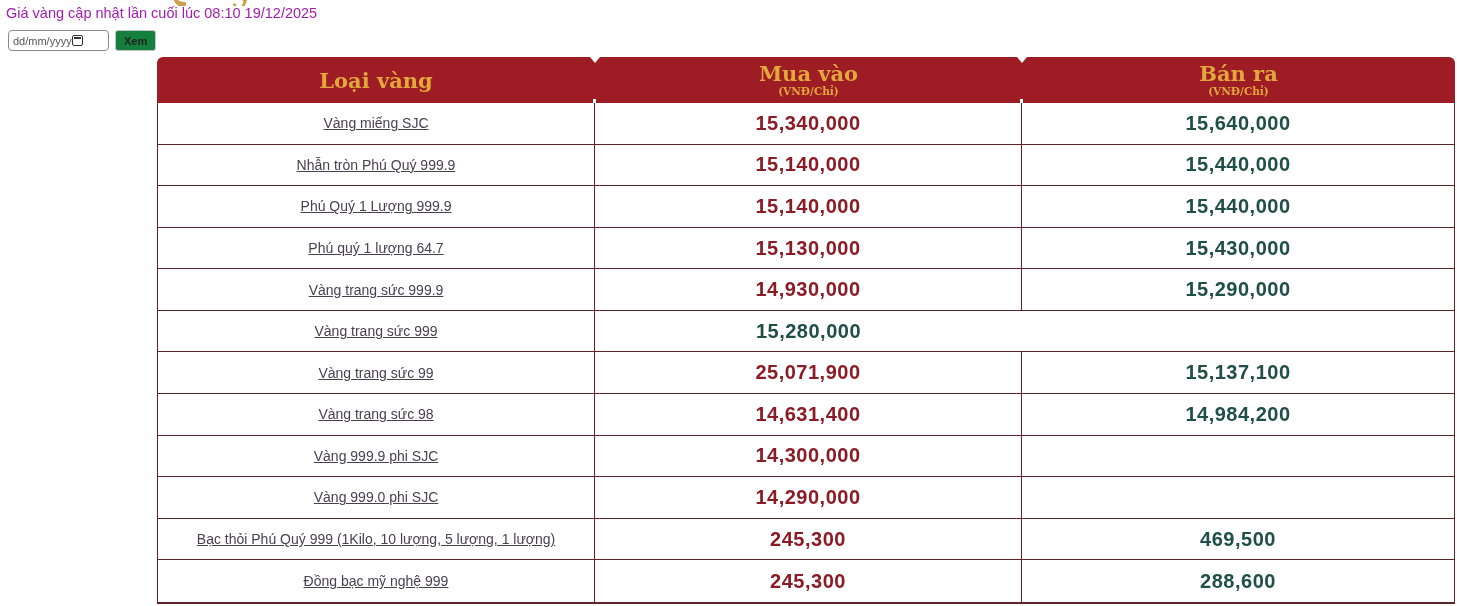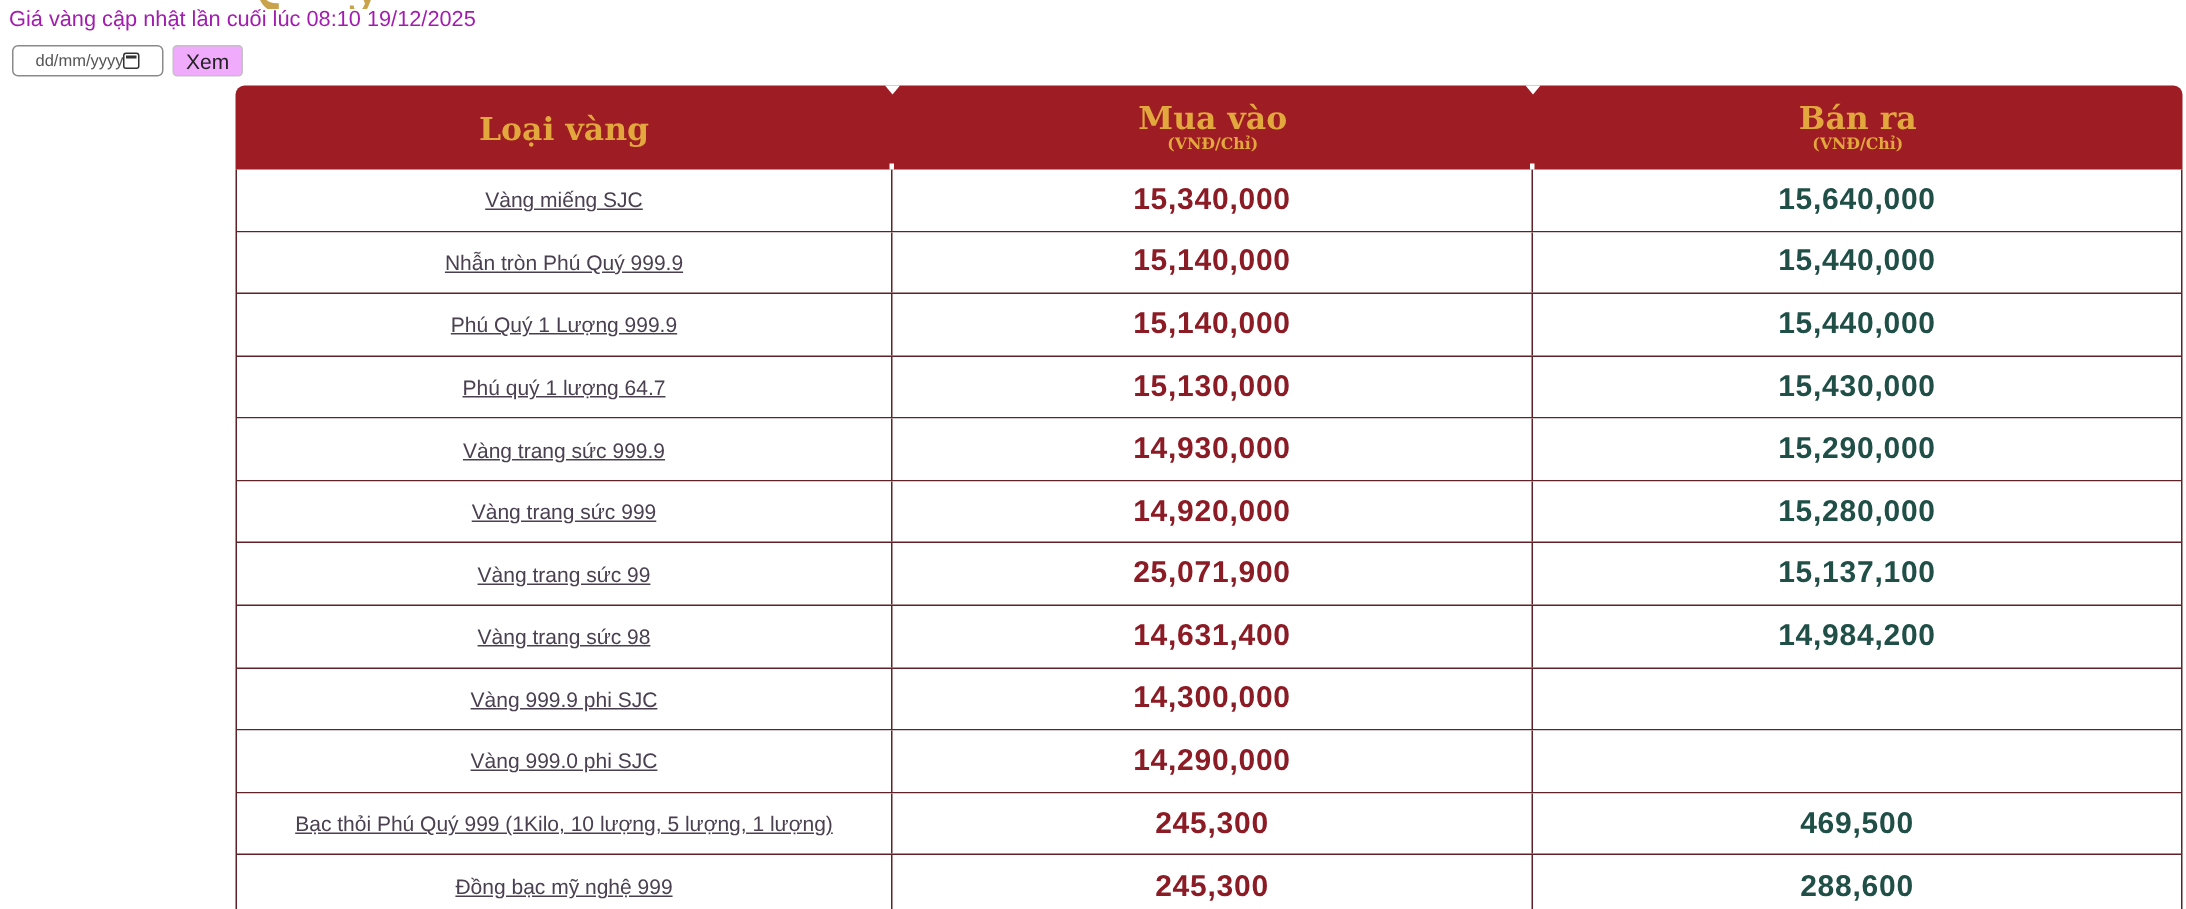--- a/index.html
+++ b/index.html
@@ -10,29 +10,29 @@
   
   .logo-clip { position:absolute; left:28px; top:0; width:250px; height:6px; overflow:hidden; }
   .logo-clip .logo-text { display:block; margin-top:-44px; font-family:"DejaVu Serif", serif;
       font-weight:bold; font-size:46px; color:#c9a24b; letter-spacing:2px; white-space:nowrap; }
 
   .update-line { position:absolute; left:6px; top:5px; font-size:14.5px; color:#a21caf; }
 
   .controls { position:absolute; left:8px; top:30px; display:flex; align-items:center; gap:6px; }
   .date-input { width:101px; height:21px; border:1px solid #8a8a8a; border-radius:4px;
       font-size:11px; color:#555; padding:0 4px; display:flex; align-items:center;
-      justify-content:center; background:#fff; cursor:text; }
+      justify-content:flex-start; background:#fff; cursor:text; }
   .cal-icon { width:11px; height:11px; border:1.4px solid #333; border-radius:2px; position:relative; }
   .cal-icon::before { content:""; position:absolute; left:1px; right:1px; top:1px; height:2px; background:#333; }
-  .btn-xem { height:21px; padding:0 8px; background:#f0abfc; border:1px solid #c2c2c2;
-      border-radius:3px; font-size:14px; font-weight:normal; color:#222; cursor:pointer; }
+  .btn-xem { height:21px; padding:0 8px; background:#15803d; border:1px solid #c2c2c2;
+      border-radius:3px; font-size:11px; font-weight:bold; color:#222; cursor:pointer; }
 
   
   .gold-table { position:absolute; left:157px; top:57px; width:1298px; }
-  .thead { display:grid; grid-template-columns:438px 427px 433px; height:56px;
+  .thead { display:grid; grid-template-columns:438px 427px 433px; height:46px;
       background:var(--header-bg); border-radius:6px 6px 0 0; position:relative; }
   .th { display:flex; flex-direction:column; align-items:center; justify-content:center;
       color:var(--header-text); font-family:"DejaVu Serif", serif; line-height:1; }
   .th .t-main { font-size:21px; font-weight:bold; }
   .th .t-unit { font-size:10.5px; font-weight:bold; margin-top:2px; }
   .notch-top { position:absolute; top:0; width:0; height:0;
       border-left:5px solid transparent; border-right:5px solid transparent;
       border-top:6px solid #ffffff; }
   .notch-bottom { position:absolute; bottom:0; width:3px; height:4px; background:#ffffff; }
   .n1 { left:433px; } .n2 { left:860px; }
@@ -106,21 +106,20 @@
         <div class="cell buy">15,130,000</div>
         <div class="cell sell">15,430,000</div>
       </div>
       <div class="trow">
         <div class="cell label">Vàng trang sức 999.9</div>
         <div class="cell buy">14,930,000</div>
         <div class="cell sell">15,290,000</div>
       </div>
       <div class="trow">
         <div class="cell label">Vàng trang sức 999</div>
-        <div class="cell buy">14,920,000</div>
         <div class="cell sell">15,280,000</div>
       </div>
       <div class="trow">
         <div class="cell label">Vàng trang sức 99</div>
         <div class="cell buy">25,071,900</div>
         <div class="cell sell">15,137,100</div>
       </div>
       <div class="trow">
         <div class="cell label">Vàng trang sức 98</div>
         <div class="cell buy">14,631,400</div>

